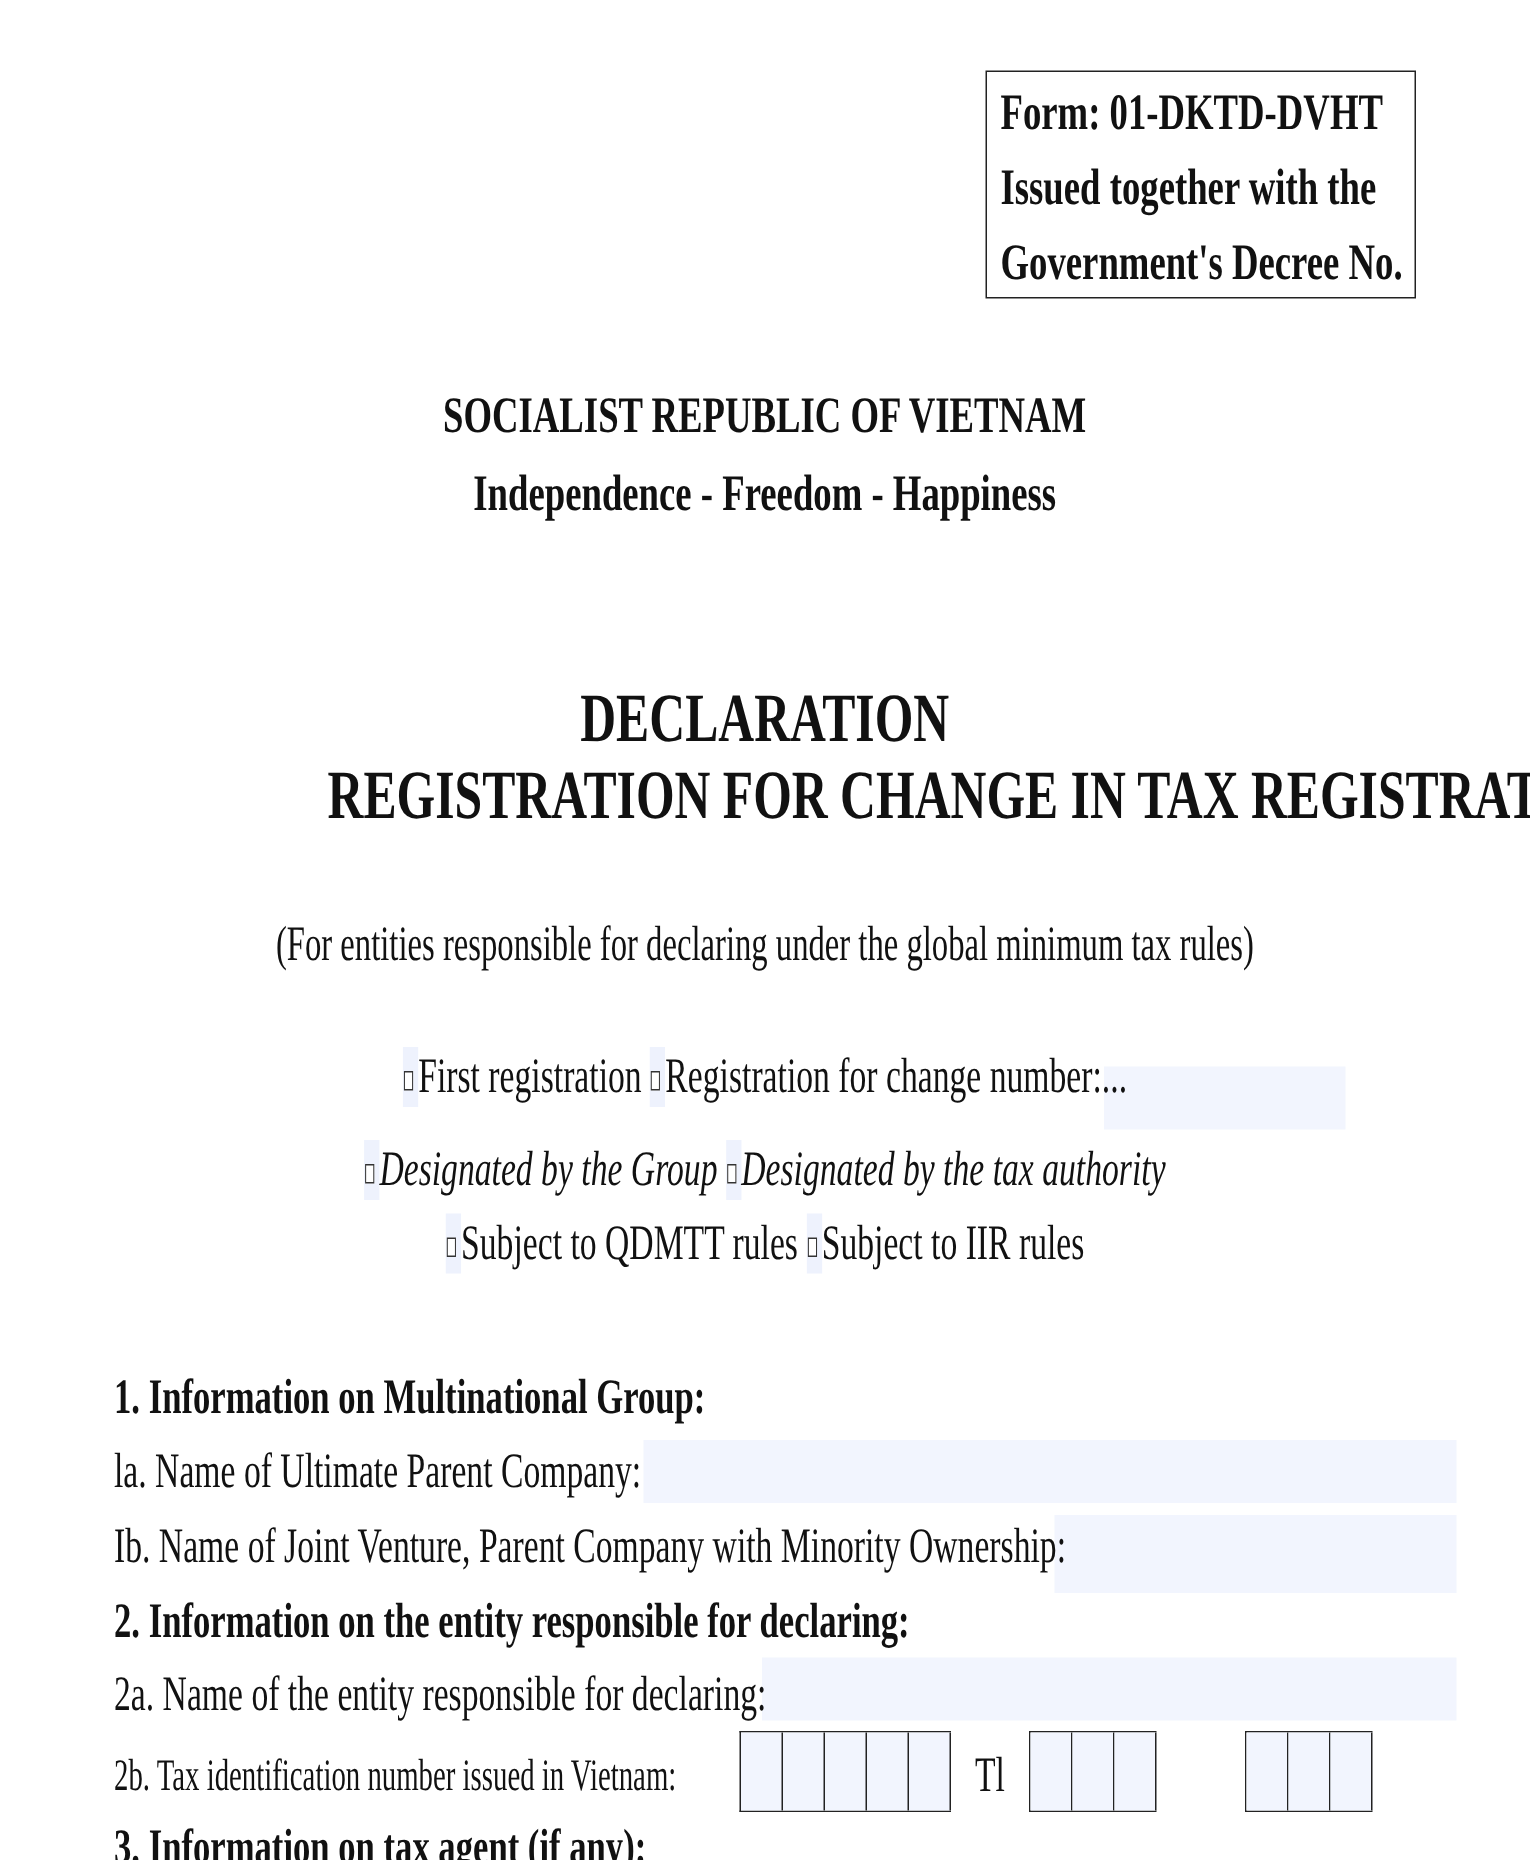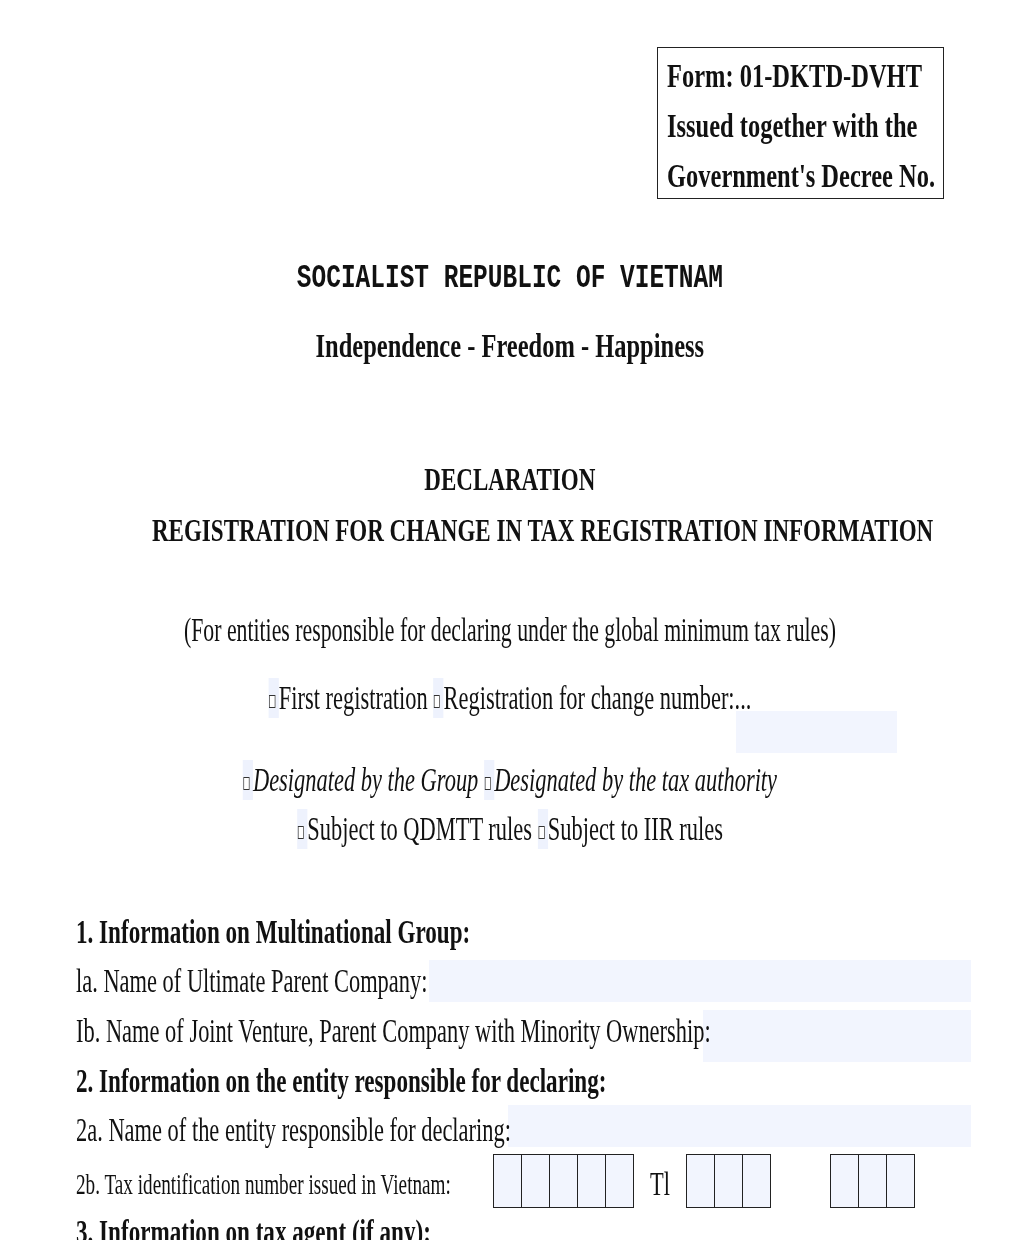--- a/index.html
+++ b/index.html
@@ -43,21 +43,21 @@
       white-space: nowrap;
     }
     .center-line > span {
       display: inline-block;
       transform-origin: center center;
     }
 
     .bold { font-weight: bold; }
     .italic { }
 
-    .title-xl { font-size: 32px; line-height: 42px; }
+    .title-xl { font-size: 46px; line-height: 42px; }
     .title-l  { font-size: 34px; line-height: 40px; }
     .body-l   { font-size: 33px; line-height: 40px; }
 
     .checkbox {
       display: inline-block;
       width: 9px; height: 13px;
       border: 1.2px solid #333;
       box-sizing: border-box;
       vertical-align: 1px;
       margin-right: 4px;
@@ -101,40 +101,40 @@
   </style>
 </head>
 <body>
 
 <div class="form-box">
   <div class="form-line" style="top:8px;">Form: 01-DKTD-DVHT</div>
   <div class="form-line" style="top:58px;">Issued together with the</div>
   <div class="form-line" style="top:108px;">Government's Decree No.</div>
 </div>
 
-<div class="center-line bold title-l" style="top:258px;font-family:Liberation Mono, monospace;">
+<div class="center-line bold title-l" style="top:258px;">
   <span style="transform:scaleX(0.72);">SOCIALIST REPUBLIC OF VIETNAM</span>
 </div>
-<div class="center-line bold title-l" style="top:326px;text-align:center;">
+<div class="center-line bold title-l" style="top:310px;text-align:center;">
   <span style="transform:scaleX(0.72);">Independence - Freedom - Happiness</span>
 </div>
 
 <div class="center-line bold title-xl" style="top:458px;">
   <span style="transform:scaleX(0.72);">DECLARATION</span>
 </div>
 <div class="center-line bold title-xl" style="top:509px;">
   <span style="transform:scaleX(0.72);">REGISTRATION FOR CHANGE IN TAX REGISTRATION INFORMATION</span>
 </div>
 <div class="center-line italic body-l" style="top:610px;">
   <span style="transform:scaleX(0.66);">(For entities responsible for declaring under the global minimum tax rules)</span>
 </div>
 
 <div class="fill-field" style="left:736px; top:711px; width:161px; height:42px;"></div>
 
-<div class="center-line body-l" style="top:678px;">
+<div class="center-line body-l" style="top:698px;">
   <span style="transform:scaleX(0.68);">
     <span class="cb-wrap"><span class="checkbox"></span></span><span>First registration</span>
     <span class="cb-wrap"><span class="checkbox"></span></span><span>Registration for change number:...</span>
   </span>
 </div>
 
 <div class="center-line body-l" style="top:760px;font-style:italic;">
   <span style="transform:scaleX(0.68);">
     <span class="cb-wrap"><span class="checkbox"></span></span><span>Designated by the Group</span>
     <span class="cb-wrap"><span class="checkbox"></span></span><span>Designated by the tax authority</span>

